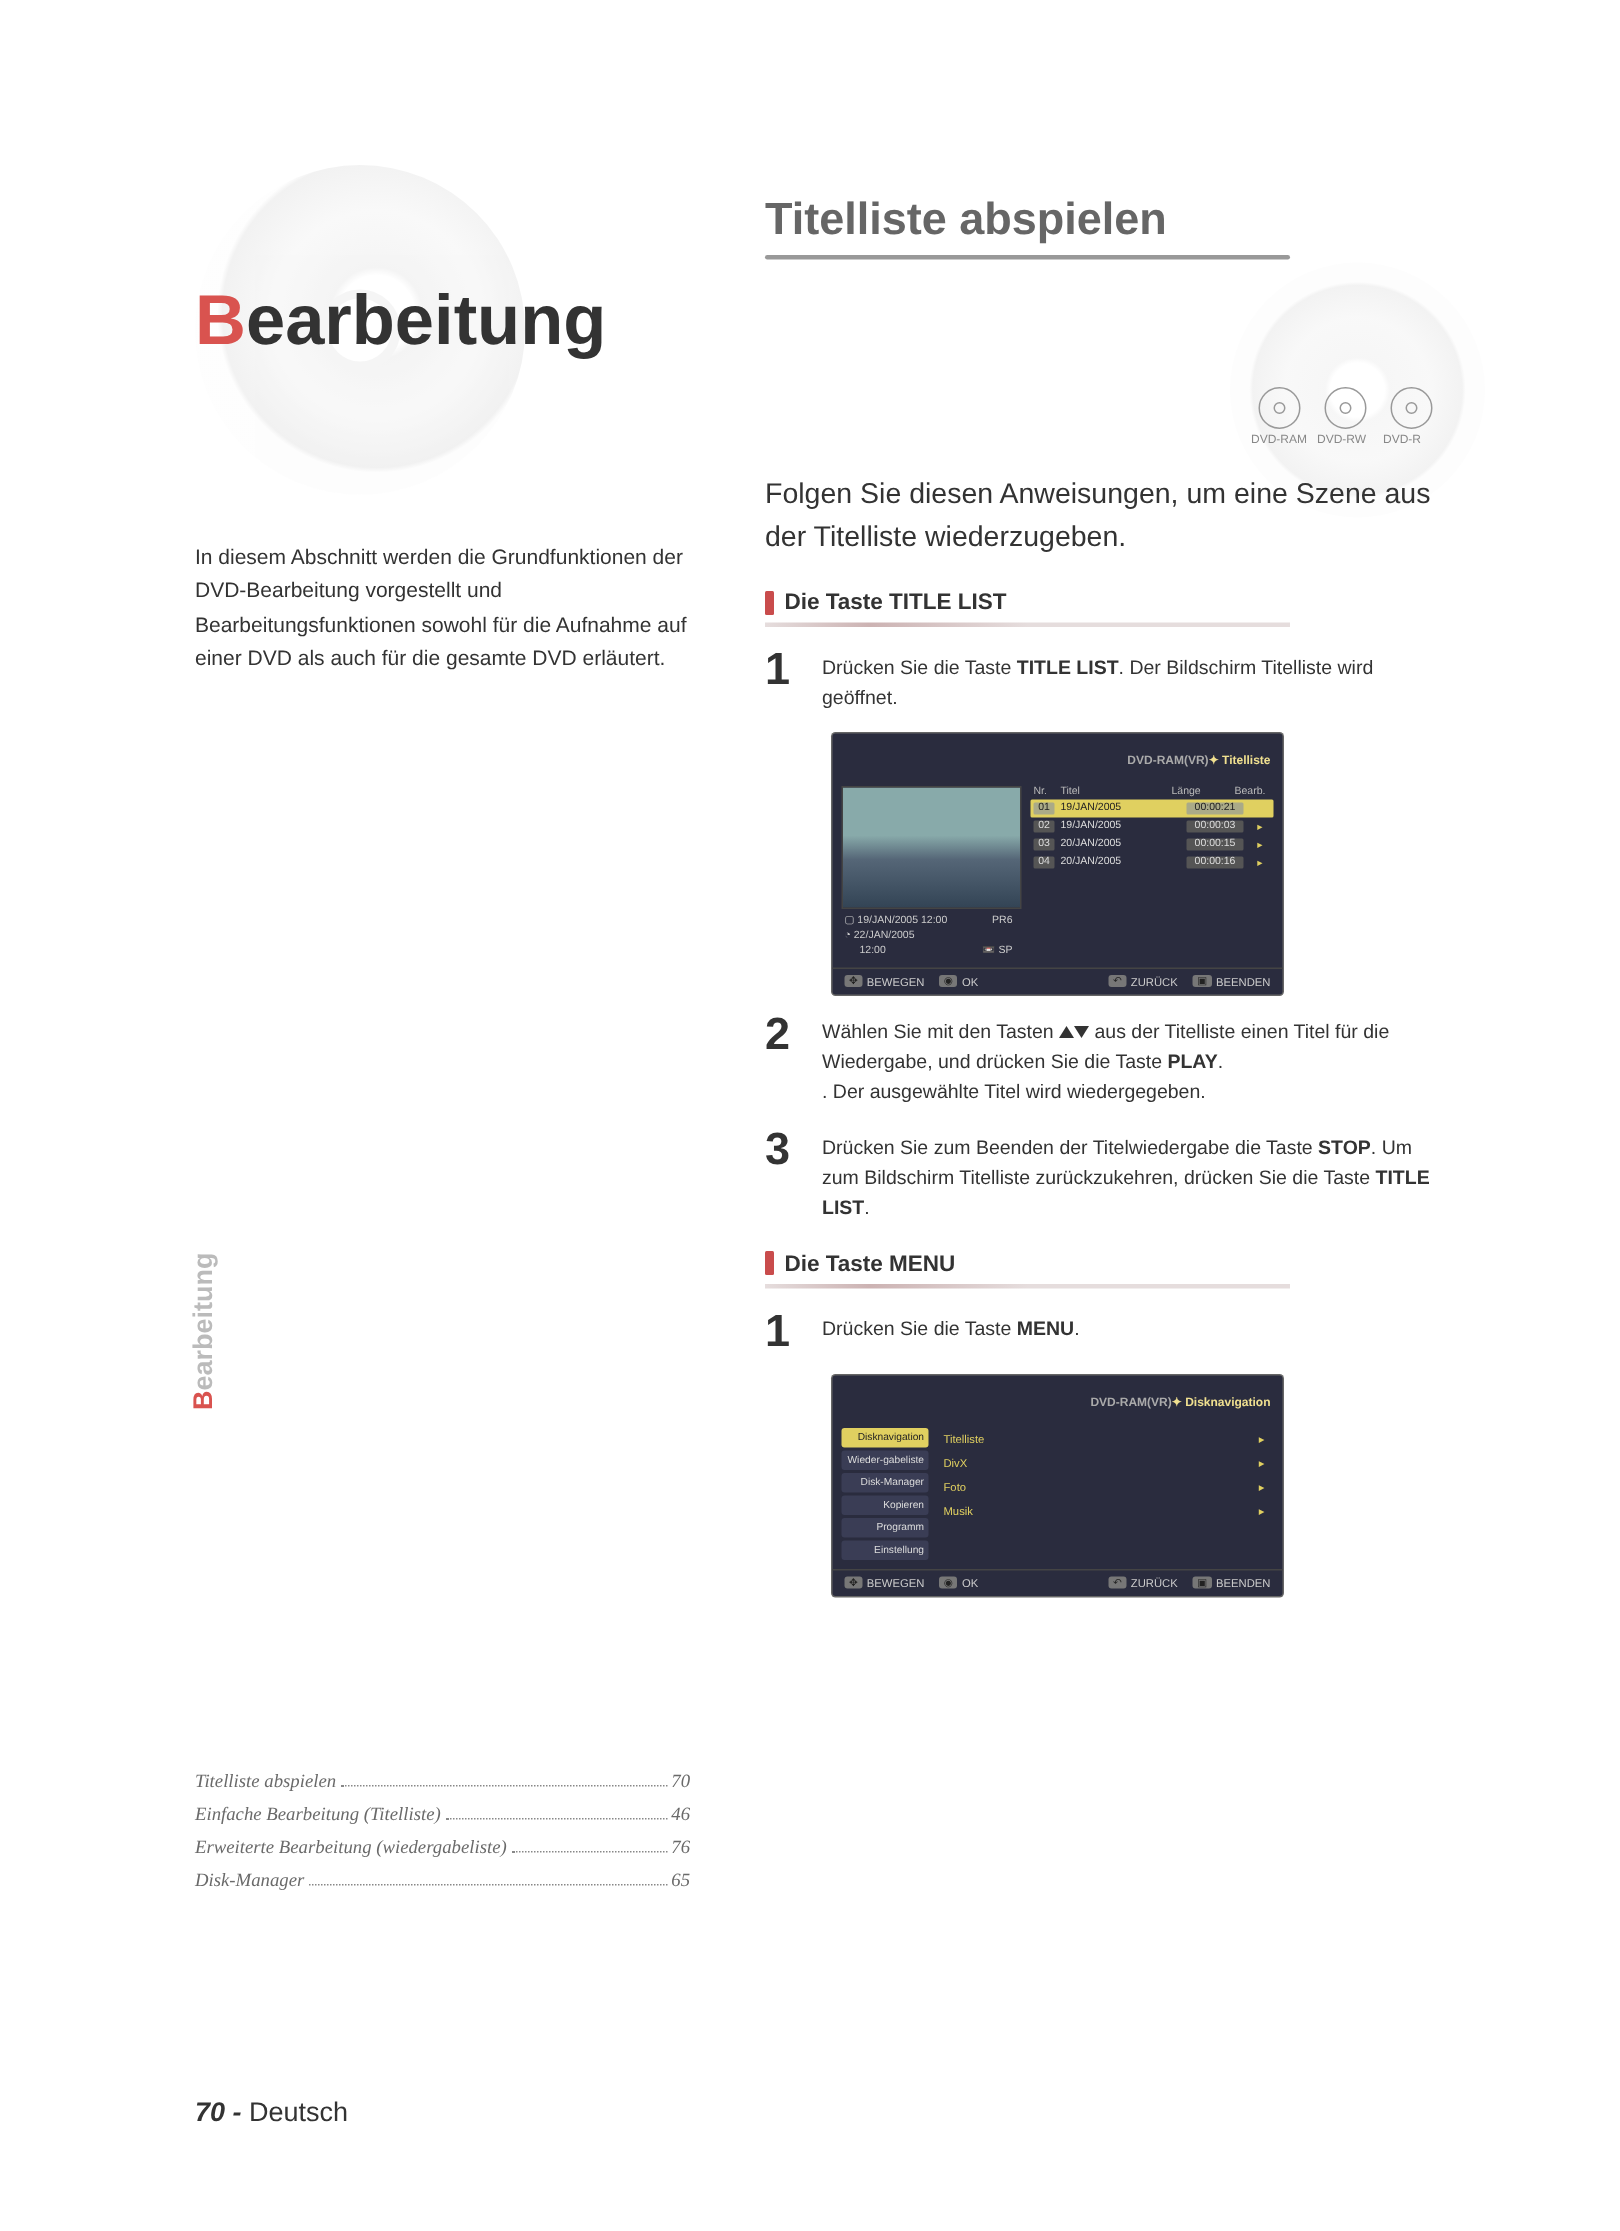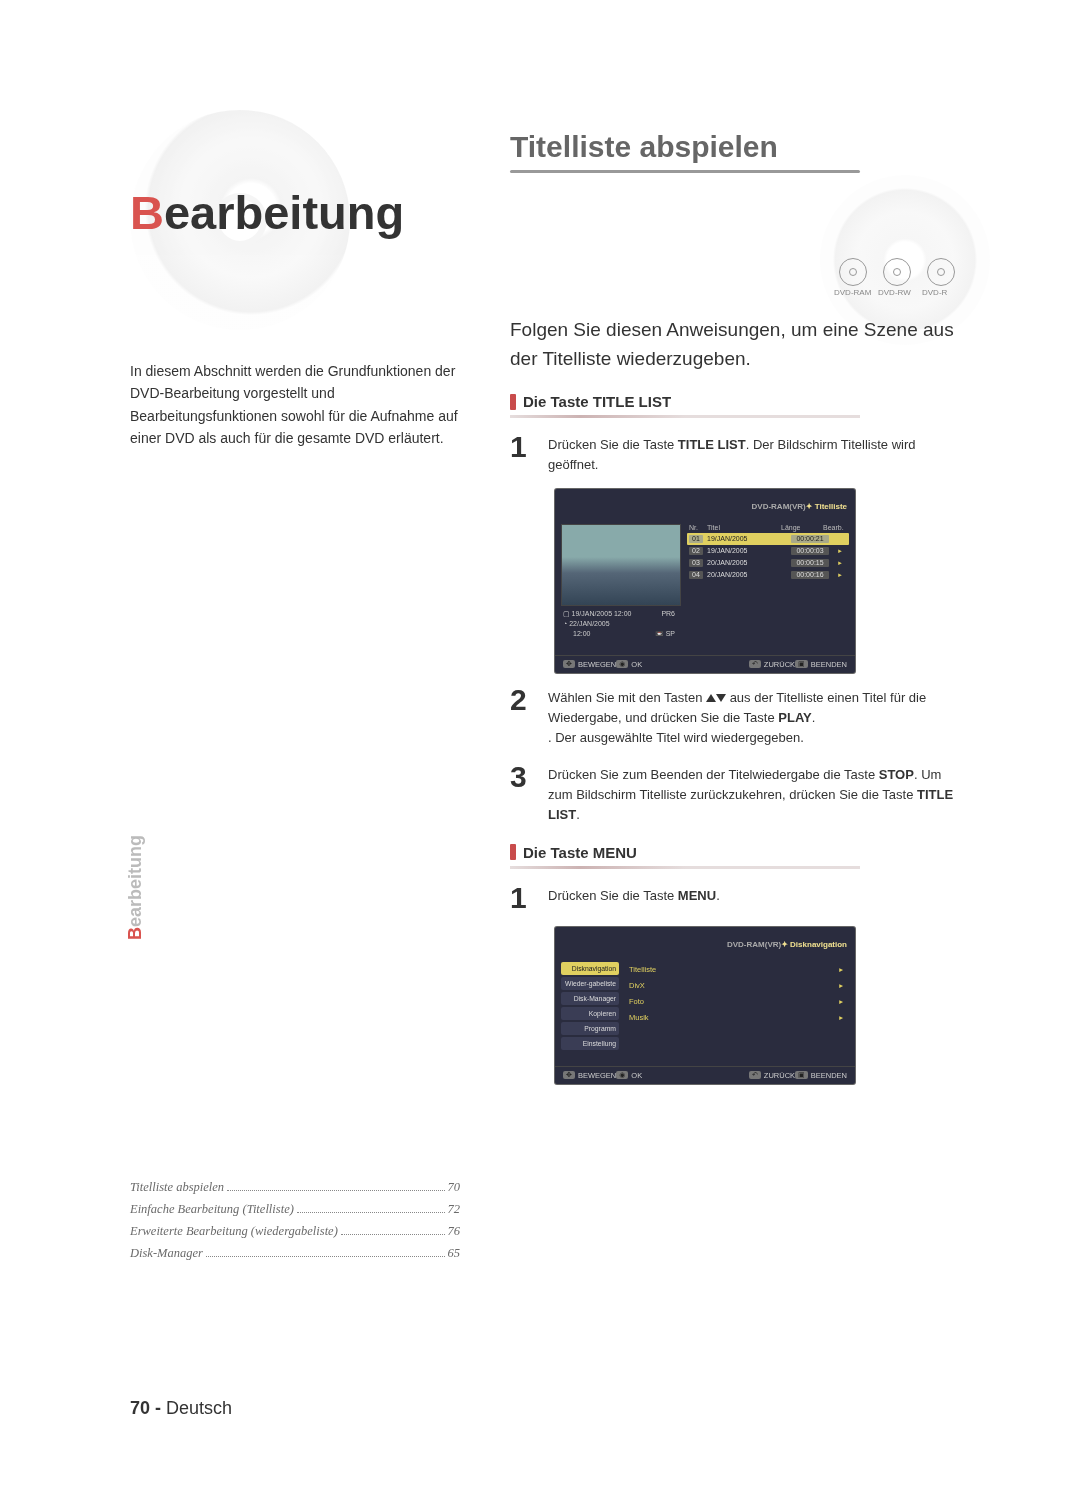--- a/index.html
+++ b/index.html
@@ -73,21 +73,21 @@
     margin: 0 3px 3px 3px;
     height: 1px;
   }
   .toc-page { white-space: nowrap; }
   .page-footer {
     position: absolute;
     bottom: 68px;
     left: 130px;
     font-size: 18px;
   }
-  .page-footer .pg { font-weight: bold; }
+  .page-footer .pg { font-weight: bold; font-style: italic; }
   
   .section-title {
     font-size: 30px;
     font-weight: bold;
     color: #666;
     margin: 0 0 6px 0;
   }
   .title-underline {
     height: 3px;
     background: #999;
@@ -230,26 +230,25 @@
   .osd-row .c4 { flex: 0 0 14px; text-align:center; color:#e0d060;}
   .osd-info {
     font-size: 7px;
     color: #ccc;
     padding: 3px 6px 0 2px;
     line-height: 1.4;
   }
   .osd-info .row { display: flex; justify-content: space-between; white-space: nowrap;}
   .osd-bottom {
     display: flex;
-    gap: 0;
+    gap: 10px;
     padding: 4px 8px;
     font-size: 7.5px;
     color: #ccc;
     border-top: 1px solid #444;
-    margin-top: 10px;
   }
   .osd-bottom .k {
     display: inline-flex;
     align-items: center;
     gap: 3px;
   }
   .osd-bottom .chip {
     background: #777;
     color: #222;
     border-radius: 2px;
@@ -339,21 +338,21 @@
 
       <div class="toc">
         <div class="toc-row">
           <span class="toc-label">Titelliste abspielen</span>
           <span class="toc-dots"></span>
           <span class="toc-page">70</span>
         </div>
         <div class="toc-row">
           <span class="toc-label">Einfache Bearbeitung (Titelliste)</span>
           <span class="toc-dots"></span>
-          <span class="toc-page">72</span>
+          <span class="toc-page">46</span>
         </div>
         <div class="toc-row">
           <span class="toc-label">Erweiterte Bearbeitung (wiedergabeliste)</span>
           <span class="toc-dots"></span>
           <span class="toc-page">76</span>
         </div>
         <div class="toc-row">
           <span class="toc-label">Disk-Manager</span>
           <span class="toc-dots"></span>
           <span class="toc-page">65</span>

